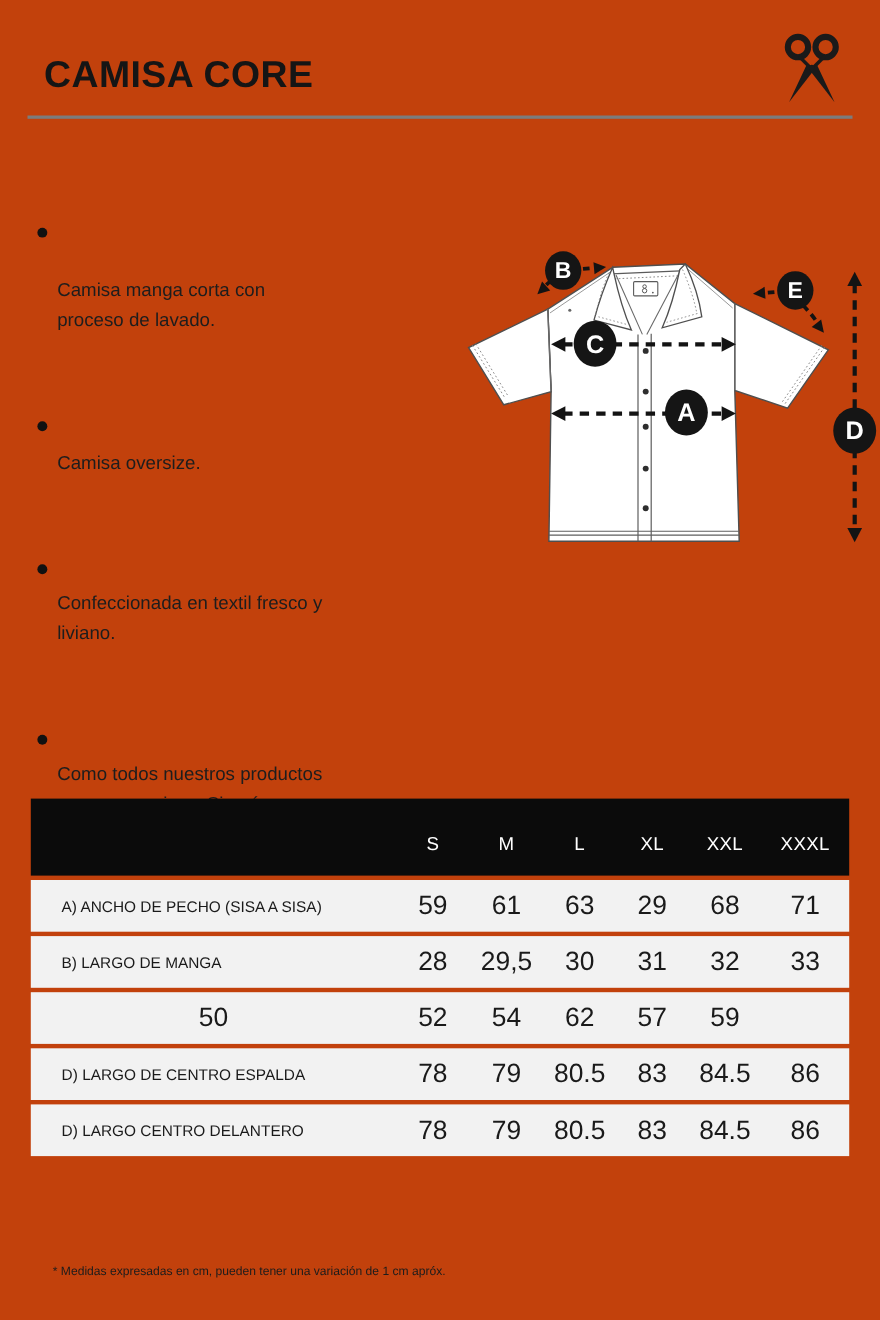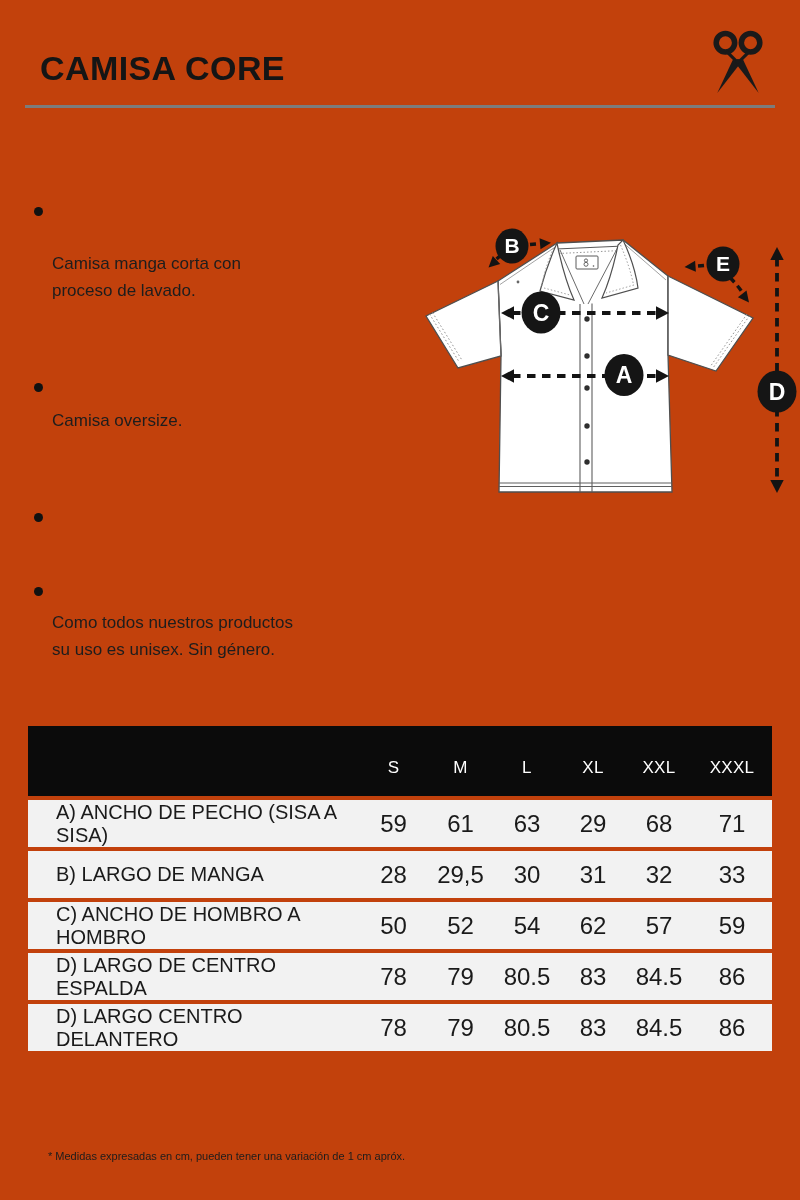--- a/index.html
+++ b/index.html
@@ -30,21 +30,21 @@
   .diagram-svg { position:absolute; left:420px; top:222px; width:380px; height:292px; }
   .marker-letter { font-family:"Liberation Sans",sans-serif; font-weight:bold; fill:#ffffff;
                    text-anchor:middle; }
 
   .size-table { position:absolute; left:28px; top:726px; width:744px; }
   .t-head, .t-row { display:grid; grid-template-columns:332px 67px 67px 66px 66px 66px 80px;
                     align-items:center; }
   .t-head { height:70px; background:#0b0b0b; }
   .t-head .col { color:#fff; text-align:center; font-size:17px; padding-top:14px; letter-spacing:.3px; }
   .t-row { height:47px; margin-top:4px; background:#f2f2f2; }
-  .t-row .lbl { padding-left:28px; font-size:20px; color:#1a1a1a; }
+  .t-row .lbl { padding-left:28px; font-size:14px; color:#1a1a1a; }
   .t-row .val { text-align:center; font-size:24px; color:#1a1a1a; }
 
   .footnote { position:absolute; left:48px; top:1130px; font-size:11px; color:#1c1c1c;margin-top:20px; }
 </style>
 </head>
 <body>
 
 <div class="page">
 
   <h1 class="title">CAMISA CORE</h1>
@@ -66,20 +66,22 @@
       <span class="bullet"></span>
       <p>Camisa manga corta con
 proceso de lavado.</p>
     </div>
     <div class="desc-item">
       <span class="bullet"></span>
       <p>Camisa oversize.</p>
     </div>
     <div class="desc-item">
       <span class="bullet"></span>
+      <p>Confeccionada en textil fresco y
+liviano.</p>
     </div>
     <div class="desc-item">
       <span class="bullet"></span>
       <p>Como todos nuestros productos
 su uso es unisex. Sin género.</p>
     </div>
   </section>
 
   <svg class="diagram-svg" viewBox="420 222 380 292" aria-hidden="true">
 
@@ -188,21 +190,20 @@
     <div class="t-row">
       <div class="lbl">B) LARGO DE MANGA</div>
       <div class="val">28</div>
       <div class="val">29,5</div>
       <div class="val">30</div>
       <div class="val">31</div>
       <div class="val">32</div>
       <div class="val">33</div>
     </div>
     <div class="t-row">
-      <div class="lbl">C) ANCHO DE HOMBRO A HOMBRO</div>
       <div class="val">50</div>
       <div class="val">52</div>
       <div class="val">54</div>
       <div class="val">62</div>
       <div class="val">57</div>
       <div class="val">59</div>
     </div>
     <div class="t-row">
       <div class="lbl">D) LARGO DE CENTRO ESPALDA</div>
       <div class="val">78</div>

